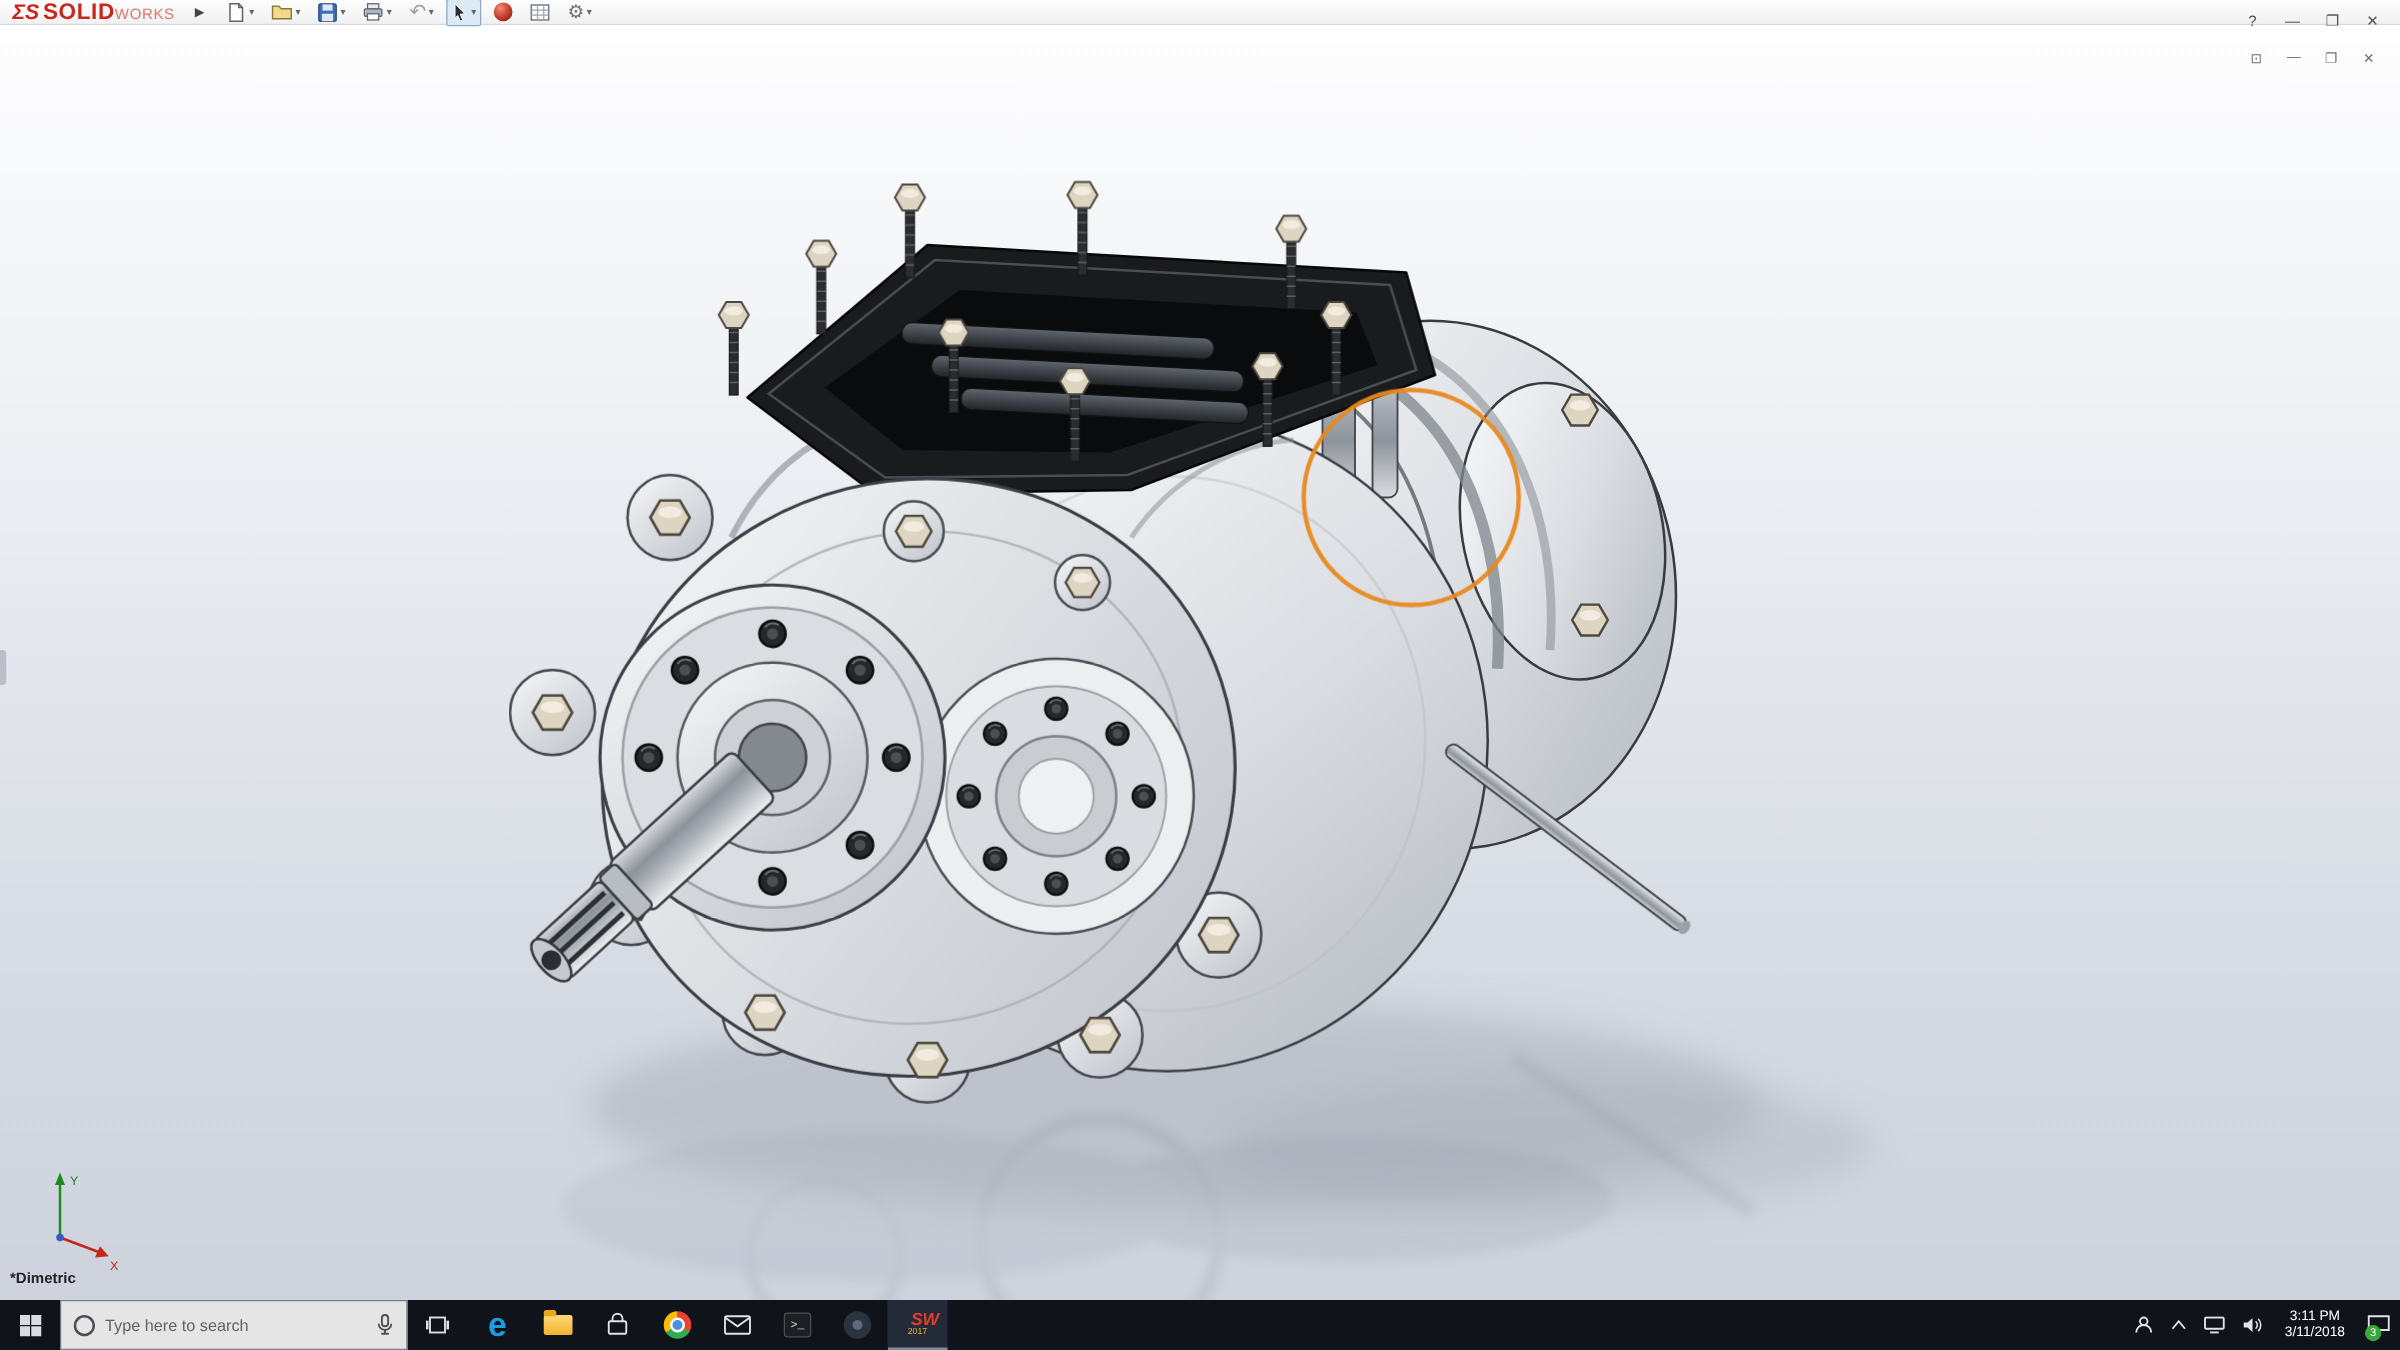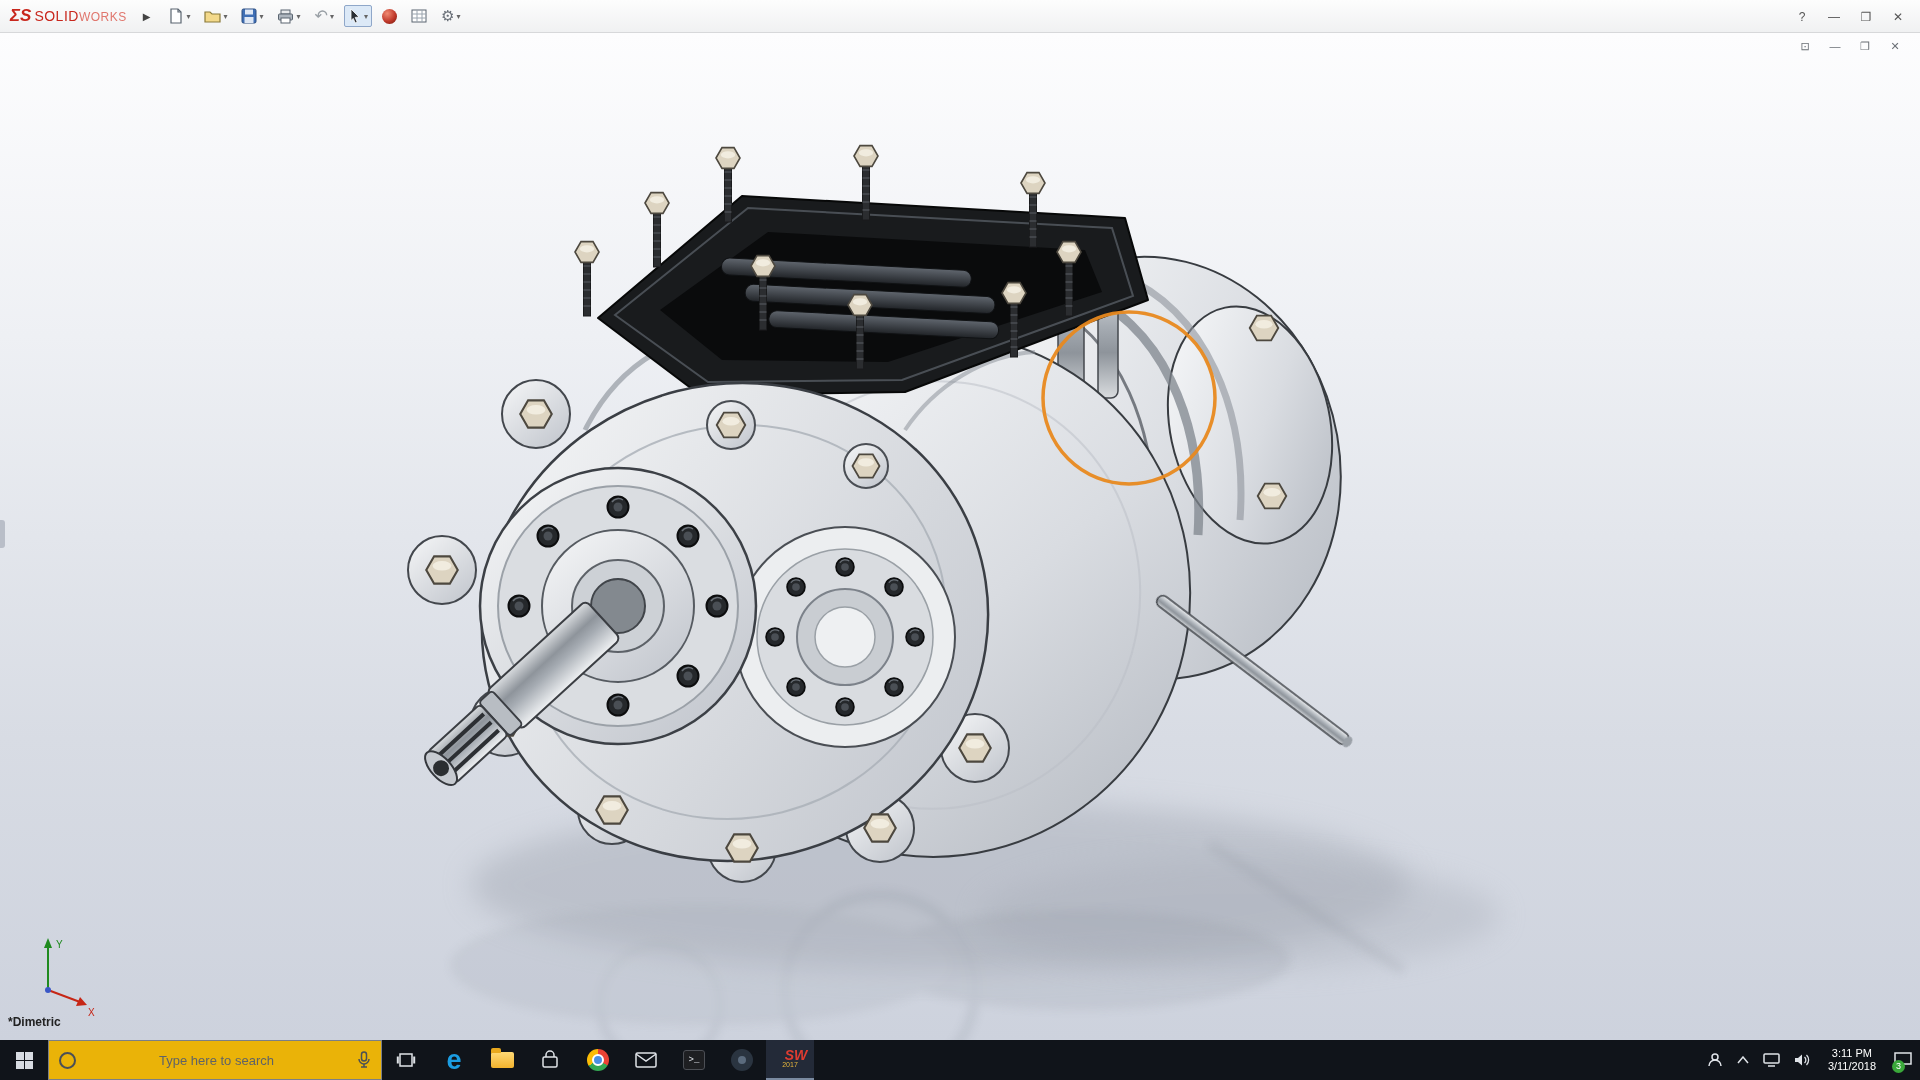--- a/index.html
+++ b/index.html
@@ -1,25 +1,25 @@
 <!DOCTYPE html>
 <html><head>
 <meta charset="utf-8">
 <style>
   * { margin:0; padding:0; box-sizing:border-box; }
   html,body { width:1920px; height:1080px; overflow:hidden; font-family:"Liberation Sans",sans-serif; }
   .screen { position:relative; width:1920px; height:1080px; background:#fff; }
 
   
-  .titlebar { position:absolute; top:0; left:0; right:0; height:33px; z-index:30;
+  .titlebar { position:absolute; top:0; left:0; right:0; height:20px; z-index:30;
     background:linear-gradient(#fdfdfd,#f0f1f2); border-bottom:1px solid #d7d8da;
     display:flex; align-items:center; }
   .logo { display:flex; align-items:baseline; margin-left:10px; white-space:nowrap; }
   .logo-mark { color:#c8271d; font-weight:bold; font-style:italic; font-size:17px; margin-right:3px; }
-  .brand-bold { color:#c8271d; font-weight:normal; font-size:14px; letter-spacing:.5px; }
+  .brand-bold { color:#c8271d; font-weight:bold; font-size:18px; letter-spacing:.5px; }
   .brand-light { color:#e0766d; font-size:12px; letter-spacing:.5px; }
   .flyout { color:#444; font-size:10px; margin:0 14px 0 16px; cursor:pointer; }
   .tools { display:flex; align-items:center; gap:6px; }
   .tool { display:flex; align-items:center; gap:2px; padding:2px 3px; border:1px solid transparent; border-radius:2px; cursor:pointer; }
   .tool.pressed { border:1px solid #8fa7c9; background:#dce9f7; }
   .tool svg { display:block; }
   .caret { font-size:8px; color:#666; }
   .glyph-undo { font-size:16px; color:#9aa0a6; line-height:16px; }
   .glyph-gear { font-size:15px; color:#6a7078; line-height:16px; }
   .sphere { width:15px; height:15px; border-radius:50%;
@@ -41,21 +41,21 @@
   .view-label { position:absolute; left:8px; bottom:51px; z-index:8; font-size:12px; font-weight:bold; color:#222; }
   .splitter-tab { position:absolute; left:0; top:520px; width:5px; height:28px; z-index:8;
     background:#b9bec8; border-radius:0 3px 3px 0; cursor:ew-resize; }
 
   
   .taskbar { position:absolute; left:0; right:0; bottom:0; height:40px; z-index:40;
     background:#10141a; display:flex; align-items:stretch; }
   .tb-start { width:48px; display:flex; align-items:center; justify-content:center; cursor:pointer; }
   .winlogo { display:grid; grid-template-columns:8px 8px; grid-template-rows:8px 8px; gap:1px; }
   .winlogo span { background:#d8dce2; }
-  .tb-search { width:334px; background:#eab308; border:1px solid #7a7f87; display:flex; align-items:center; gap:8px; padding:0 10px; cursor:text;text-align:center; }
+  .tb-search { width:278px; background:#e5e5e5; border:1px solid #7a7f87; display:flex; align-items:center; gap:8px; padding:0 10px; cursor:text; }
   .cortana-ring { width:17px; height:17px; border:2px solid #4a4f57; border-radius:50%; flex:none; }
   .search-ph { font-size:13px; color:#5f6368; flex:1; white-space:nowrap; overflow:hidden; }
   .tb-icon { width:48px; display:flex; align-items:center; justify-content:center; cursor:pointer; position:relative; }
   .tb-icon.running { background:#232a38; box-shadow:inset 0 -2px 0 #7a8aa0; }
   .edge-e { color:#1b9de2; font-weight:bold; font-size:27px; line-height:27px; }
   .folder { position:relative; width:23px; height:16px; background:linear-gradient(#ffd976,#f2b32e); border-radius:2px; }
   .folder:before { content:""; position:absolute; top:-4px; left:0; width:10px; height:5px; background:#e8a81e; border-radius:2px 2px 0 0; }
   .chrome { width:22px; height:22px; border-radius:50%; position:relative;
     background:conic-gradient(#ea4335 0 33%, #34a853 0 66%, #fbbc05 0 100%); }
   .chrome:after { content:""; position:absolute; inset:5px; border-radius:50%; background:#4a90e2; border:2px solid #fff; }

